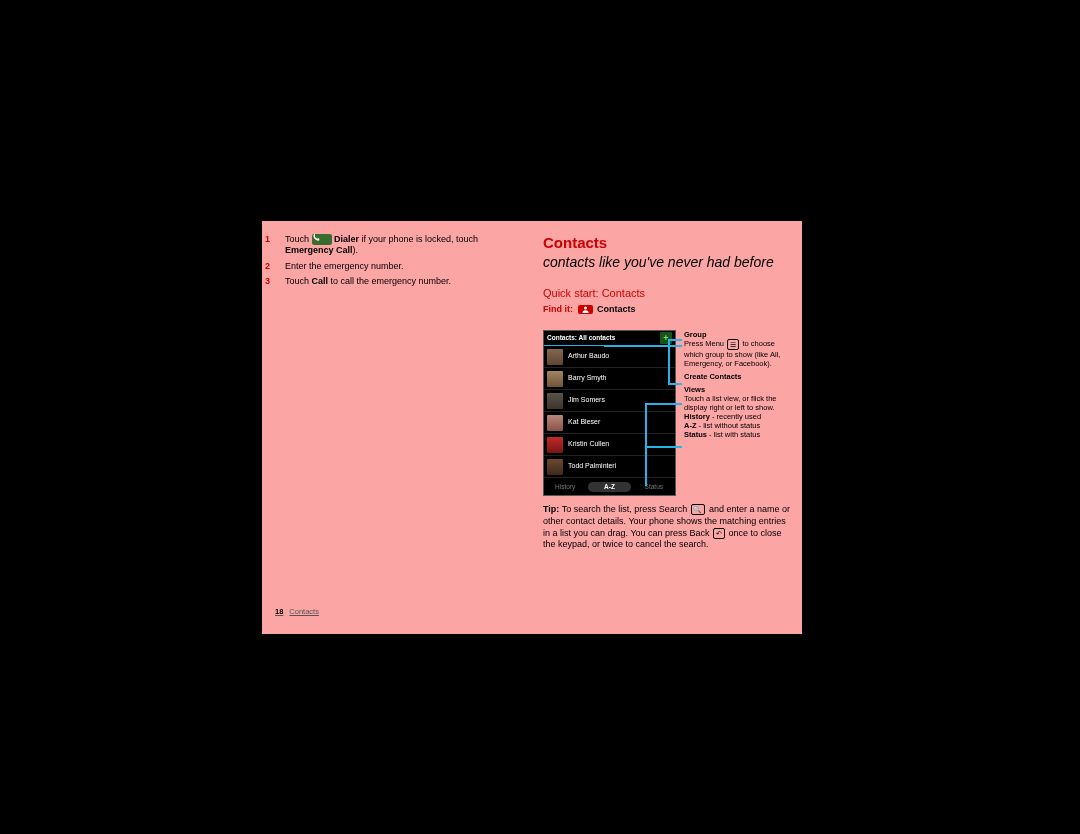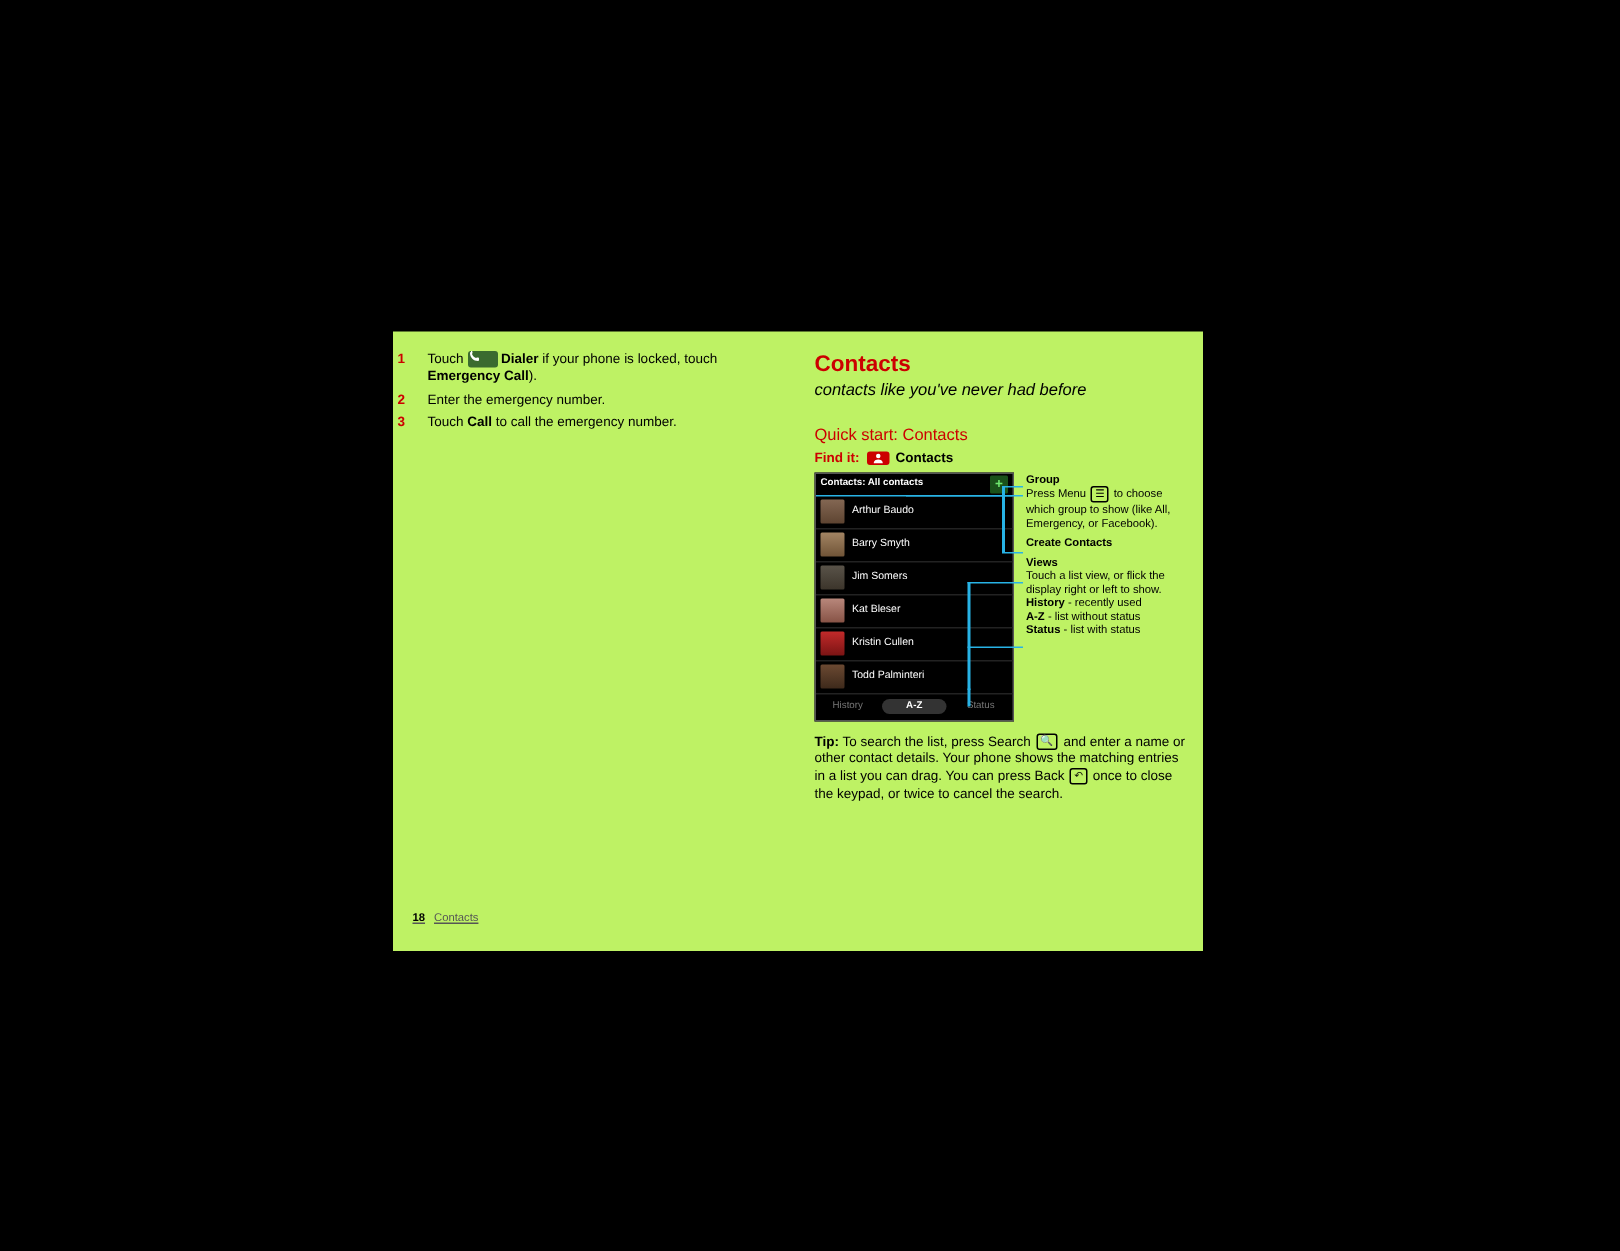--- a/index.html
+++ b/index.html
@@ -10,21 +10,21 @@
     font-family: Arial, Helvetica, sans-serif;
     color: #000;
     position: relative;
   }
   .page {
     position: absolute;
     left: 262px;
     top: 221px;
     width: 540px;
     height: 413px;
-    background: #bef264;
+    background: #fca5a5;
     box-sizing: border-box;
     padding: 13px 10px 10px 10px;
     display: flex;
     gap: 20px;
   }
   .col {
     flex: 1;
     font-size: 9px;
     line-height: 1.25;
     position: relative;
@@ -60,32 +60,32 @@
     line-height: 11px;
   }
   .title {
     color: #cc0000;
     font-size: 15px;
     font-weight: bold;
     margin: 0 0 1px 0;
   }
   .subtitle {
     font-style: italic;
-    font-size: 11px;
+    font-size: 14px;
     margin-bottom: 7px;
   }
   .qstart {
     color: #cc0000;
     font-size: 11px;
     margin-bottom: 3px;
     margin-top: 16px;
   }
   .findit {
     font-size: 9px;
-    margin-bottom: 3px;
+    margin-bottom: 15px;
   }
   .findit .label { color: #cc0000; font-weight: bold; }
   .person-badge {
     display: inline-flex;
     align-items: center;
     background: #cc0000;
     color: #fff;
     border-radius: 2px;
     padding: 0 3px;
     margin: 0 2px;

